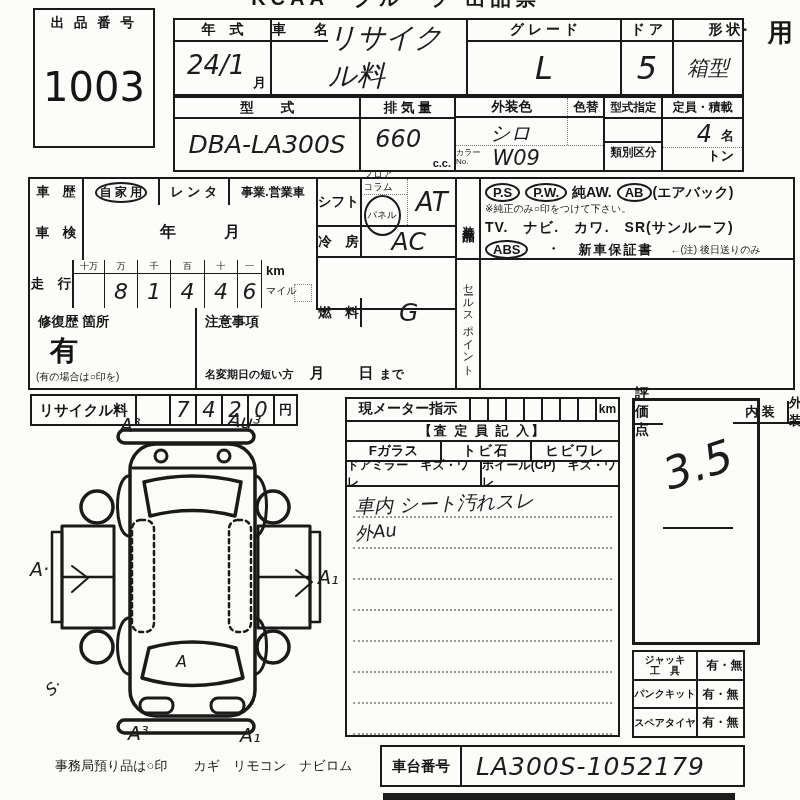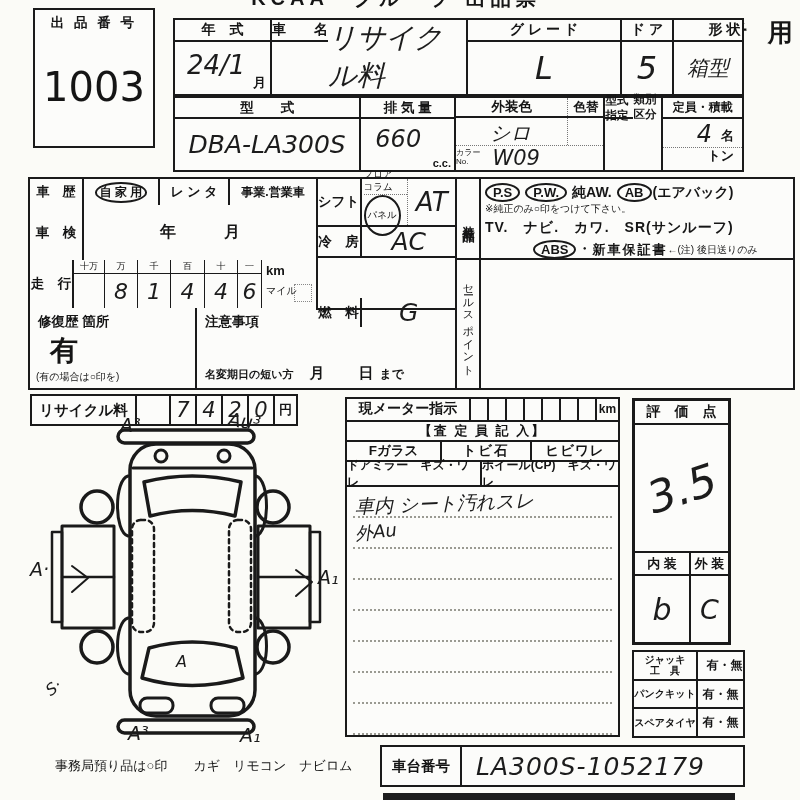--- a/index.html
+++ b/index.html
@@ -82,21 +82,21 @@
       <span style="position:absolute; right:0; top:0; bottom:0; width:36px; border-left:1.5px dotted #777;"></span>
     </div>
     <div style="flex:1; border-top:1.5px dotted #777; display:flex; align-items:center; padding-left:0;">
       <span style="display:flex; flex-direction:column; font-size:8px; line-height:1.1;">
         <span>カラー</span>
         <span>No.</span>
       </span>
       <span class="hw" style="font-size:21px; margin-left:12px;">W09</span>
     </div>
   </div>
-  <div class="brd" style="width:58px; display:flex; ">
+  <div class="brd" style="width:58px; display:flex; flex-direction:column;">
     <div class="cell b bbd" style="height:21px; font-size:11.5px;">型式指定</div>
     <div style="height:24px; border-bottom:2px solid #1a1a1a;"></div>
     <div class="cell b" style="height:18px; font-size:11.5px;">類別区分</div>
     <div style="flex:1;"></div>
   </div>
   <div style="width:79px; display:flex; flex-direction:column;">
     <div class="cell b bbd" style="height:21px; font-size:12px;">定員・積載</div>
     <div style="flex:1; position:relative;">
       <span class="hw" style="position:absolute; right:30px; top:1px; font-size:24px;">4</span>
       <span class="b" style="position:absolute; right:8px; top:8px; font-size:13px;">名</span>
@@ -214,21 +214,21 @@
     <div class="bbd" style="height:81px; padding:2px 4px;">
       <div style="display:flex; align-items:center; gap:5px; margin-top:2px; font-size:14px; font-weight:bold;">
         <span class="circ" style="font-size:13px;">P.S</span>
         <span class="circ" style="font-size:13px;">P.W.</span>
         <span>純AW.</span>
         <span class="circ" style="font-size:13px;">AB</span>
         <span style="margin-left:-4px;">(エアバック)</span>
       </div>
       <div style="font-size:10px;">※純正のみ○印をつけて下さい。</div>
       <div class="b" style="font-size:14px; letter-spacing:1px; margin-top:3px;">TV.　ナビ.　カワ.　SR(サンルーフ)</div>
-      <div style="display:flex; align-items:center; gap:0; margin-top:2px;margin-left:48px;">
+      <div style="display:flex; align-items:center; gap:17px; margin-top:2px;">
         <span class="circ b" style="font-size:13px;">ABS</span>
         <span>・</span>
         <span class="b" style="font-size:13px; letter-spacing:2px;">新車保証書</span>
         <span style="font-size:10px;">←(注) 後日送りのみ</span>
       </div>
     </div>
     <div style="flex:1;"></div>
   </div>
 </div>
 
@@ -263,21 +263,21 @@
     </div>
     <div class="dotline" style="height:31px;"></div>
     <div class="dotline" style="height:31px;"></div>
     <div class="dotline" style="height:31px;"></div>
     <div class="dotline" style="height:31px;"></div>
     <div class="dotline" style="height:31px;"></div>
     <div class="dotline" style="height:31px;"></div>
   </div>
 </div>
 
-<div class="abs bx" style="left:632px; top:398px; width:99px; height:247px; border-width:3px; display:flex; flex-direction:column;">
+<div class="abs bx" style="left:632px; top:398px; width:128px; height:247px; border-width:3px; display:flex; flex-direction:row;">
   <div class="cell b bbd" style="height:24px; font-size:14px;">評　価　点</div>
   <div class="cell bbd" style="height:128px;">
     <span class="hw" style="font-size:44px; transform:rotate(-18deg);">3.5</span>
   </div>
   <div class="bbd" style="height:23px; display:flex;">
     <div class="cell b brd" style="width:56px; font-size:13px;">内 装</div>
     <div class="cell b" style="flex:1; font-size:13px;">外 装</div>
   </div>
   <div style="flex:1; display:flex;">
     <div class="cell hw brd" style="width:56px; font-size:30px; transform-origin:center;">b</div>

